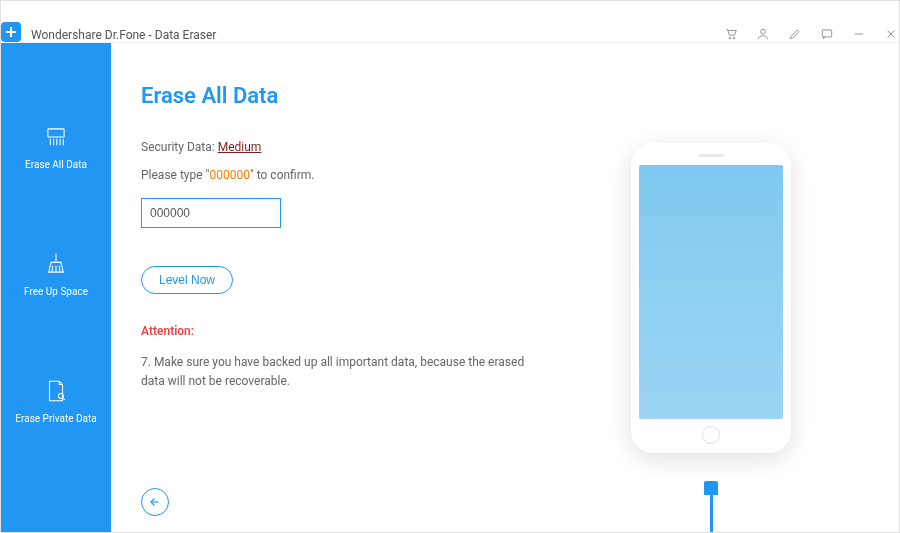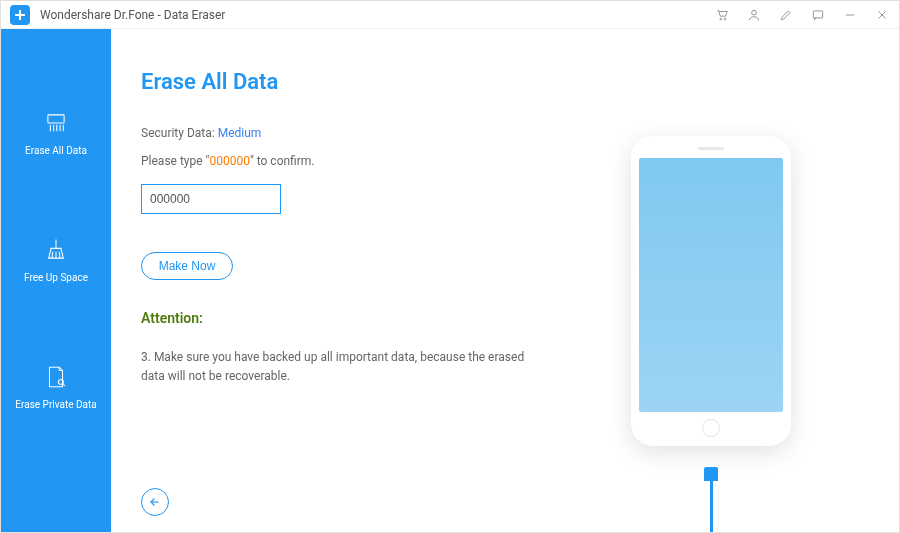--- a/index.html
+++ b/index.html
@@ -12,24 +12,24 @@
     }
     .window {
       width: 900px;
       height: 533px;
       background: #fff;
       border: 1px solid #e0e0e0;
       display: flex;
       flex-direction: column;
     }
     .titlebar {
-      height: 28px;
-      display: flex;
-      align-items: center;
-      padding: 0 9px;
+      height: 42px;
+      display: flex;
+      align-items: flex-end;
+      padding: 0 0;
       border-bottom: 1px solid #f0f0f0;
     }
     .app-logo {
       width: 20px;
       height: 20px;
       background: #2196f3;
       border-radius: 4px;
       display: flex;
       align-items: center;
       justify-content: center;
@@ -103,21 +103,22 @@
       font-size: 22px;
       font-weight: 600;
       margin-bottom: 32px;
     }
     .sec-level {
       font-size: 12px;
       color: #666;
       margin-bottom: 14px;
     }
     .sec-link {
-      color: #3b82f6;
+      color: #7f1d1d;
+      text-decoration: underline;
       cursor: pointer;
     }
     .confirm-line {
       font-size: 12px;
       color: #666;
       margin-bottom: 16px;
     }
     .confirm-code { color: #ff7b00; }
     .confirm-input {
       width: 140px;
@@ -134,24 +135,24 @@
       height: 28px;
       border: 1px solid #2196f3;
       background: #fff;
       color: #2196f3;
       border-radius: 14px;
       font-size: 12px;
       cursor: pointer;
       margin-bottom: 30px;
     }
     .attention {
-      font-size: 14px;
+      font-size: 12px;
       font-weight: 600;
-      color: #4d7c0f;
-      margin-bottom: 22px;
+      color: #ef4444;
+      margin-bottom: 15px;
     }
     .note {
       font-size: 12px;
       color: #666;
       line-height: 1.6;
       margin-bottom: 12px;
       max-width: 400px;
     }
     .back-btn {
       position: absolute;
@@ -330,25 +331,25 @@
           <span>Security Data: </span><span class="sec-link">Medium</span>
         </div>
 
         <div class="confirm-line">
           <span>Please type "</span><span class="confirm-code">000000</span><span>" to confirm.</span>
         </div>
 
         <input class="confirm-input" type="text" value="000000" style="">
 
         <div>
-          <button class="erase-btn">Make Now</button>
+          <button class="erase-btn">Level Now</button>
         </div>
 
         <div class="attention">Attention:</div>
-        <div class="note">3. Make sure you have backed up all important data, because the erased data will not be recoverable.</div>
+        <div class="note">7. Make sure you have backed up all important data, because the erased data will not be recoverable.</div>
       </div>
 
       <div class="phone-area">
         <div class="phone">
           <div class="phone-speaker"></div>
           <div class="phone-screen"></div>
           <div class="phone-home"></div>
         </div>
         <div class="cable">
           <div class="cable-plug"></div>

